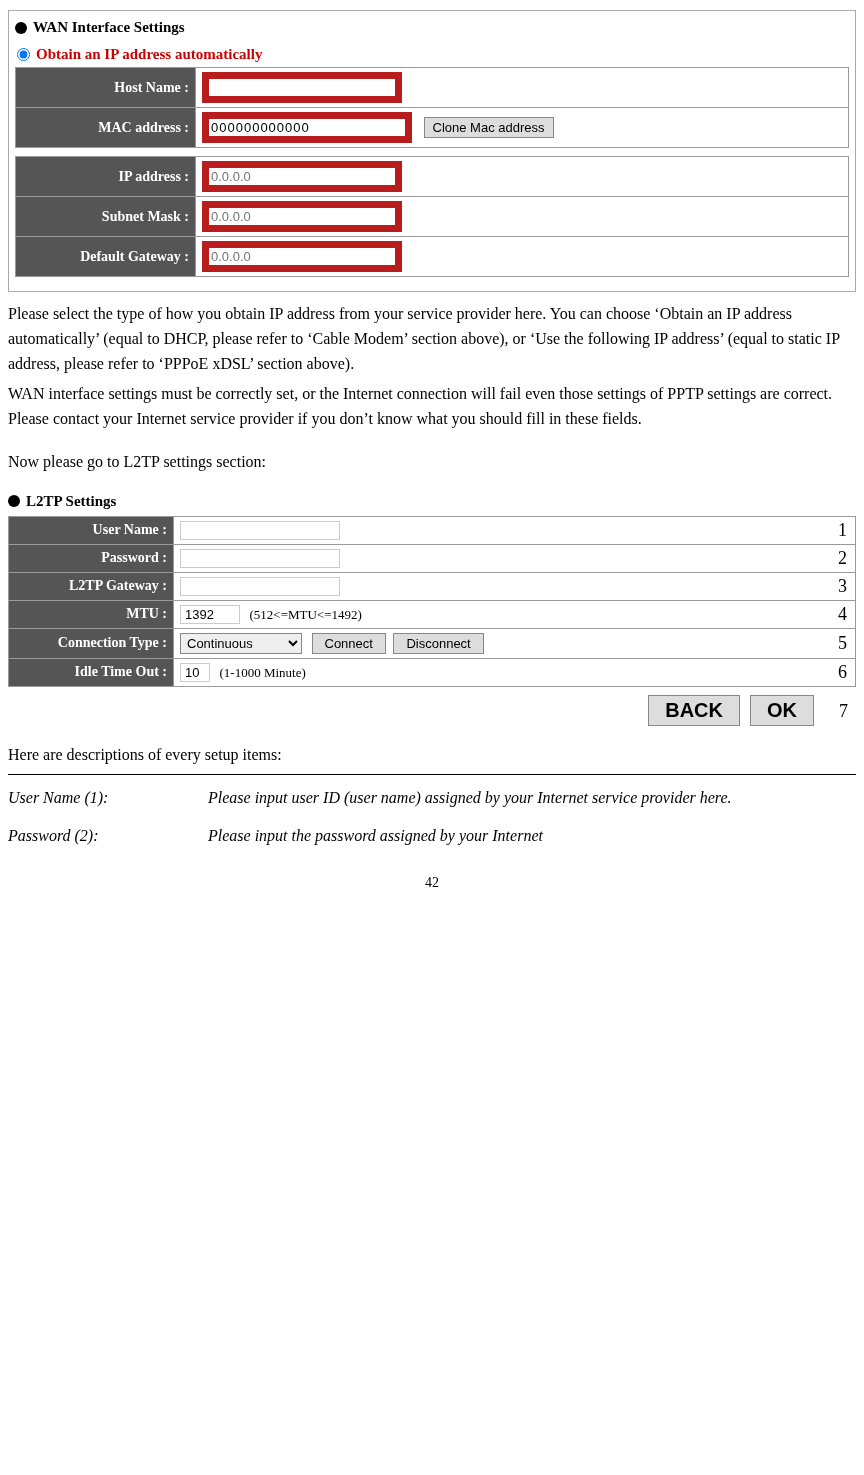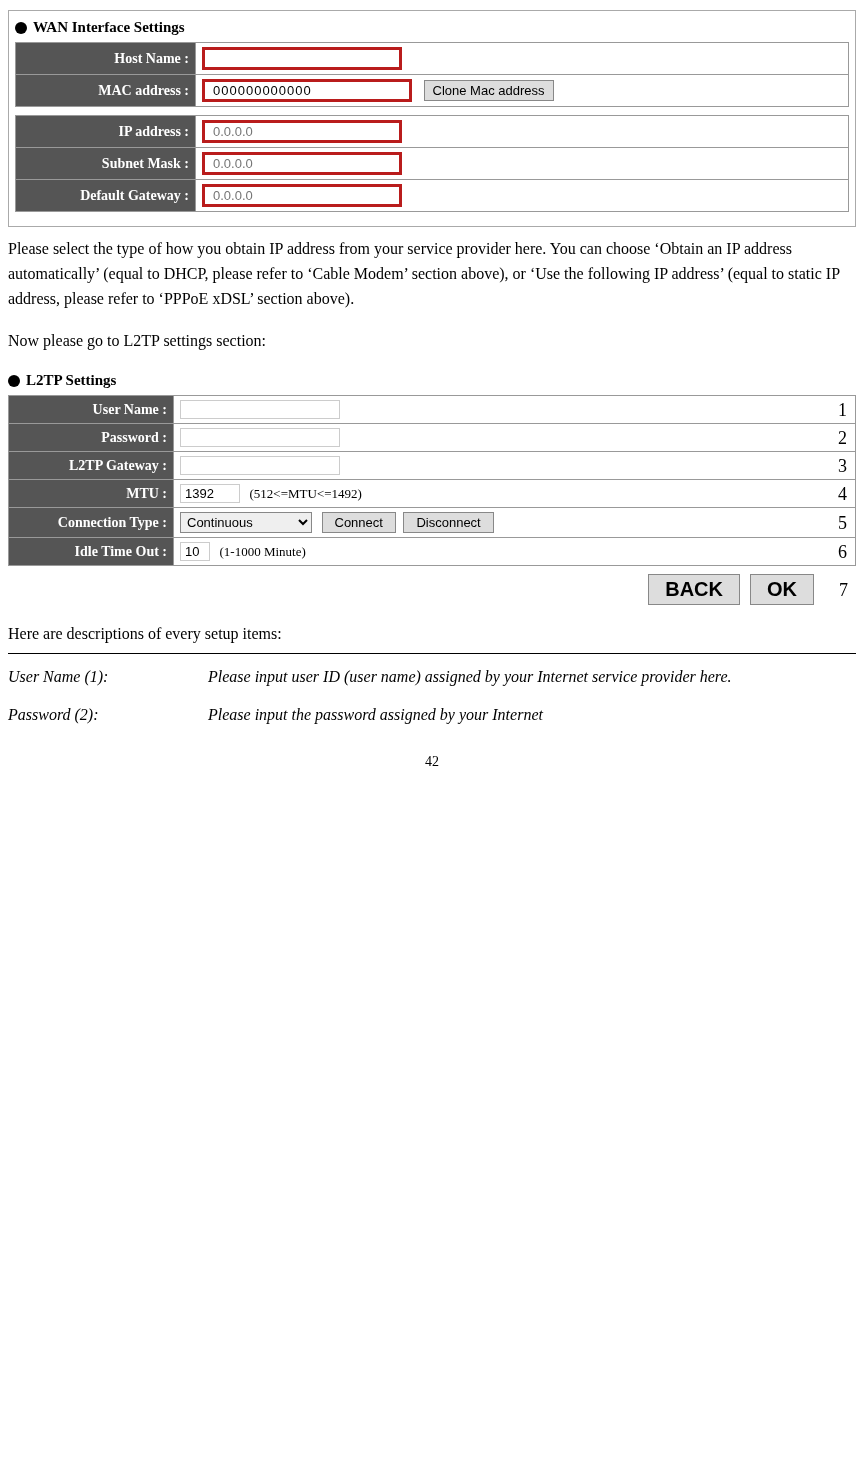--- a/index.html
+++ b/index.html
@@ -28,22 +28,22 @@
       color: #fff;
       font-weight: bold;
       text-align: right;
       width: 180px;
       white-space: nowrap;
     }
     .settings-table .value-cell {
       background: #fff;
     }
     .settings-table input[type="text"] {
-      border: 3px solid #b91c1c;
-      padding: 1px 8px;
+      border: 7px solid #b91c1c;
+      padding: 1px 2px;
       font-size: 13px;
       width: 200px;
       color: #aaa;
     }
     .settings-table input[type="text"].mac {
       width: 210px;
       color: #000;
       letter-spacing: 1px;
     }
     .clone-btn {
@@ -129,21 +129,21 @@
       color: #000;
     }
     .mtu-hint {
       font-size: 13px;
       color: #000;
       margin-left: 6px;
     }
     .conn-type-select {
       font-size: 13px;
       padding: 1px 2px;
-      width: 132px;
+      width: 122px;
       border: 1px solid #888;
     }
     .conn-btn {
       background: #ddd;
       border: 1px solid #888;
       padding: 2px 12px;
       font-size: 13px;
       cursor: pointer;
       margin-left: 6px;
     }
@@ -210,20 +210,24 @@
   </style>
 </head>
 <body>
 
 <div class="wan-outer">
   <div class="bullet-section">
     <span class="bullet-dot"></span>
     <span>WAN Interface Settings</span>
   </div>
 
+  <div class="radio-row">
+    <input type="radio" name="wan_type" checked="" style="">
+    <span style="font-weight:bold;font-size:15px;color:#c00;">Obtain an IP address automatically</span>
+  </div>
 
   <table class="settings-table">
     <tbody>
         <tr>
       <td class="label-cell">Host Name :</td>
       <td class="value-cell">
         <input type="text" style="">
       </td>
     </tr>
     <tr>
@@ -256,20 +260,21 @@
       <td class="value-cell">
         <input type="text" placeholder="0.0.0.0" style="">
       </td>
     </tr>
   </tbody>
     </table>
 </div>
 
 <div class="body-text">
   <p>Please select the type of how you obtain IP address from your service provider here. You can choose ‘Obtain an IP address automatically’ (equal to DHCP, please refer to ‘Cable Modem’ section above), or ‘Use the following IP address’ (equal to static IP address, please refer to ‘PPPoE xDSL’ section above).</p>
+  <p>WAN interface settings must be correctly set, or the Internet connection will fail even those settings of PPTP settings are correct. Please contact your Internet service provider if you don’t know what you should fill in these fields.</p>
 </div>
 
 <p class="body-text" style="margin-top:0;margin-bottom:16px;">Now please go to L2TP settings section:</p>
 
 <div class="l2tp-section">
   <div class="bullet-section">
     <span class="bullet-dot"></span>
     <span>L2TP Settings</span>
   </div>
 

